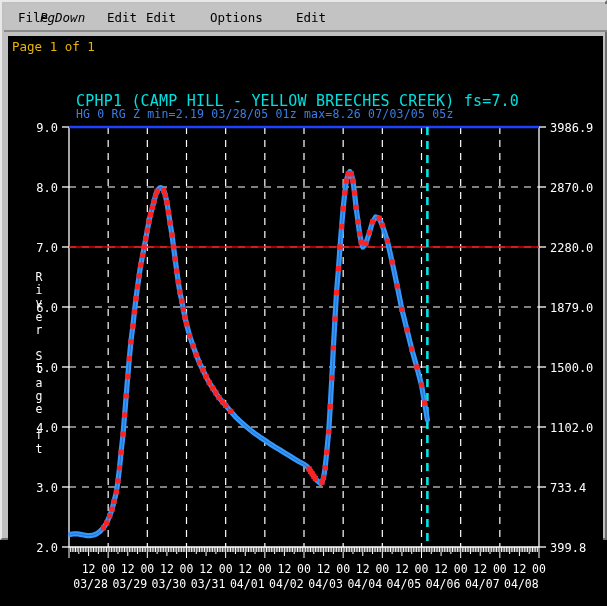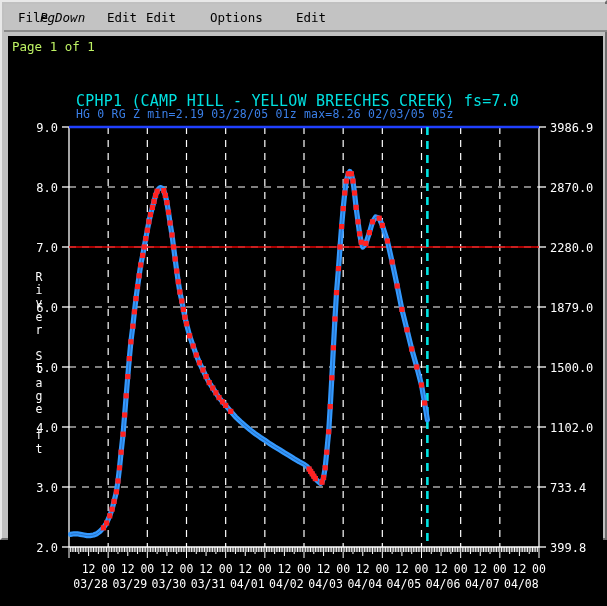--- a/index.html
+++ b/index.html
@@ -63,21 +63,21 @@
     overflow: hidden;
   }
 
   
   #page-indicator {
     position: absolute;
     left: 4px;
     top: 3px;
     font-family: "DejaVu Sans Mono", "Liberation Mono", monospace;
     font-size: 12.5px;
-    color: #bef264;
+    color: #eab308;
     white-space: nowrap;
   }
 
   
   #title-line-1 {
     position: absolute;
     left: 68px;
     top: 56px;
     font-family: "DejaVu Sans Mono", "Liberation Mono", monospace;
     font-size: 15px;
@@ -134,21 +134,21 @@
       <div class="menu-item" style="left: 178px; margin-left: 26px;">Options</div>
       <div class="menu-item" style="left: 250px; margin-left: 40px;">Edit</div>
     </div>
 
   <div id="canvas">
 
     <div id="page-indicator">Page 1 of 1</div>
 
     <div id="title-line-1">CPHP1 (CAMP HILL - YELLOW BREECHES CREEK) fs=7.0</div>
 
-    <div id="title-line-2">HG 0 RG Z min=2.19 03/28/05 01z max=8.26 02/03/05 05z</div>
+    <div id="title-line-2">HG 0 RG Z min=2.19 03/28/05 01z max=8.26 07/03/05 05z</div>
 
     <svg id="chart-svg" viewBox="0 0 595 566" preserveAspectRatio="none">
       <g>
           <line x1="61" y1="151" x2="531" y2="151" stroke="#ffffff" stroke-width="1.2" stroke-dasharray="7,6"></line>
           <line x1="61" y1="211" x2="531" y2="211" stroke="#ffffff" stroke-width="1.2" stroke-dasharray="7,6"></line>
           <line x1="61" y1="271" x2="531" y2="271" stroke="#ffffff" stroke-width="1.2" stroke-dasharray="7,6"></line>
           <line x1="61" y1="331" x2="531" y2="331" stroke="#ffffff" stroke-width="1.2" stroke-dasharray="7,6"></line>
           <line x1="61" y1="391" x2="531" y2="391" stroke="#ffffff" stroke-width="1.2" stroke-dasharray="7,6"></line>
           <line x1="61" y1="451" x2="531" y2="451" stroke="#ffffff" stroke-width="1.2" stroke-dasharray="7,6"></line>
           <line x1="100.16666666666666" y1="91" x2="100.16666666666666" y2="511" stroke="#ffffff" stroke-width="1.2" stroke-dasharray="7,6"></line>

